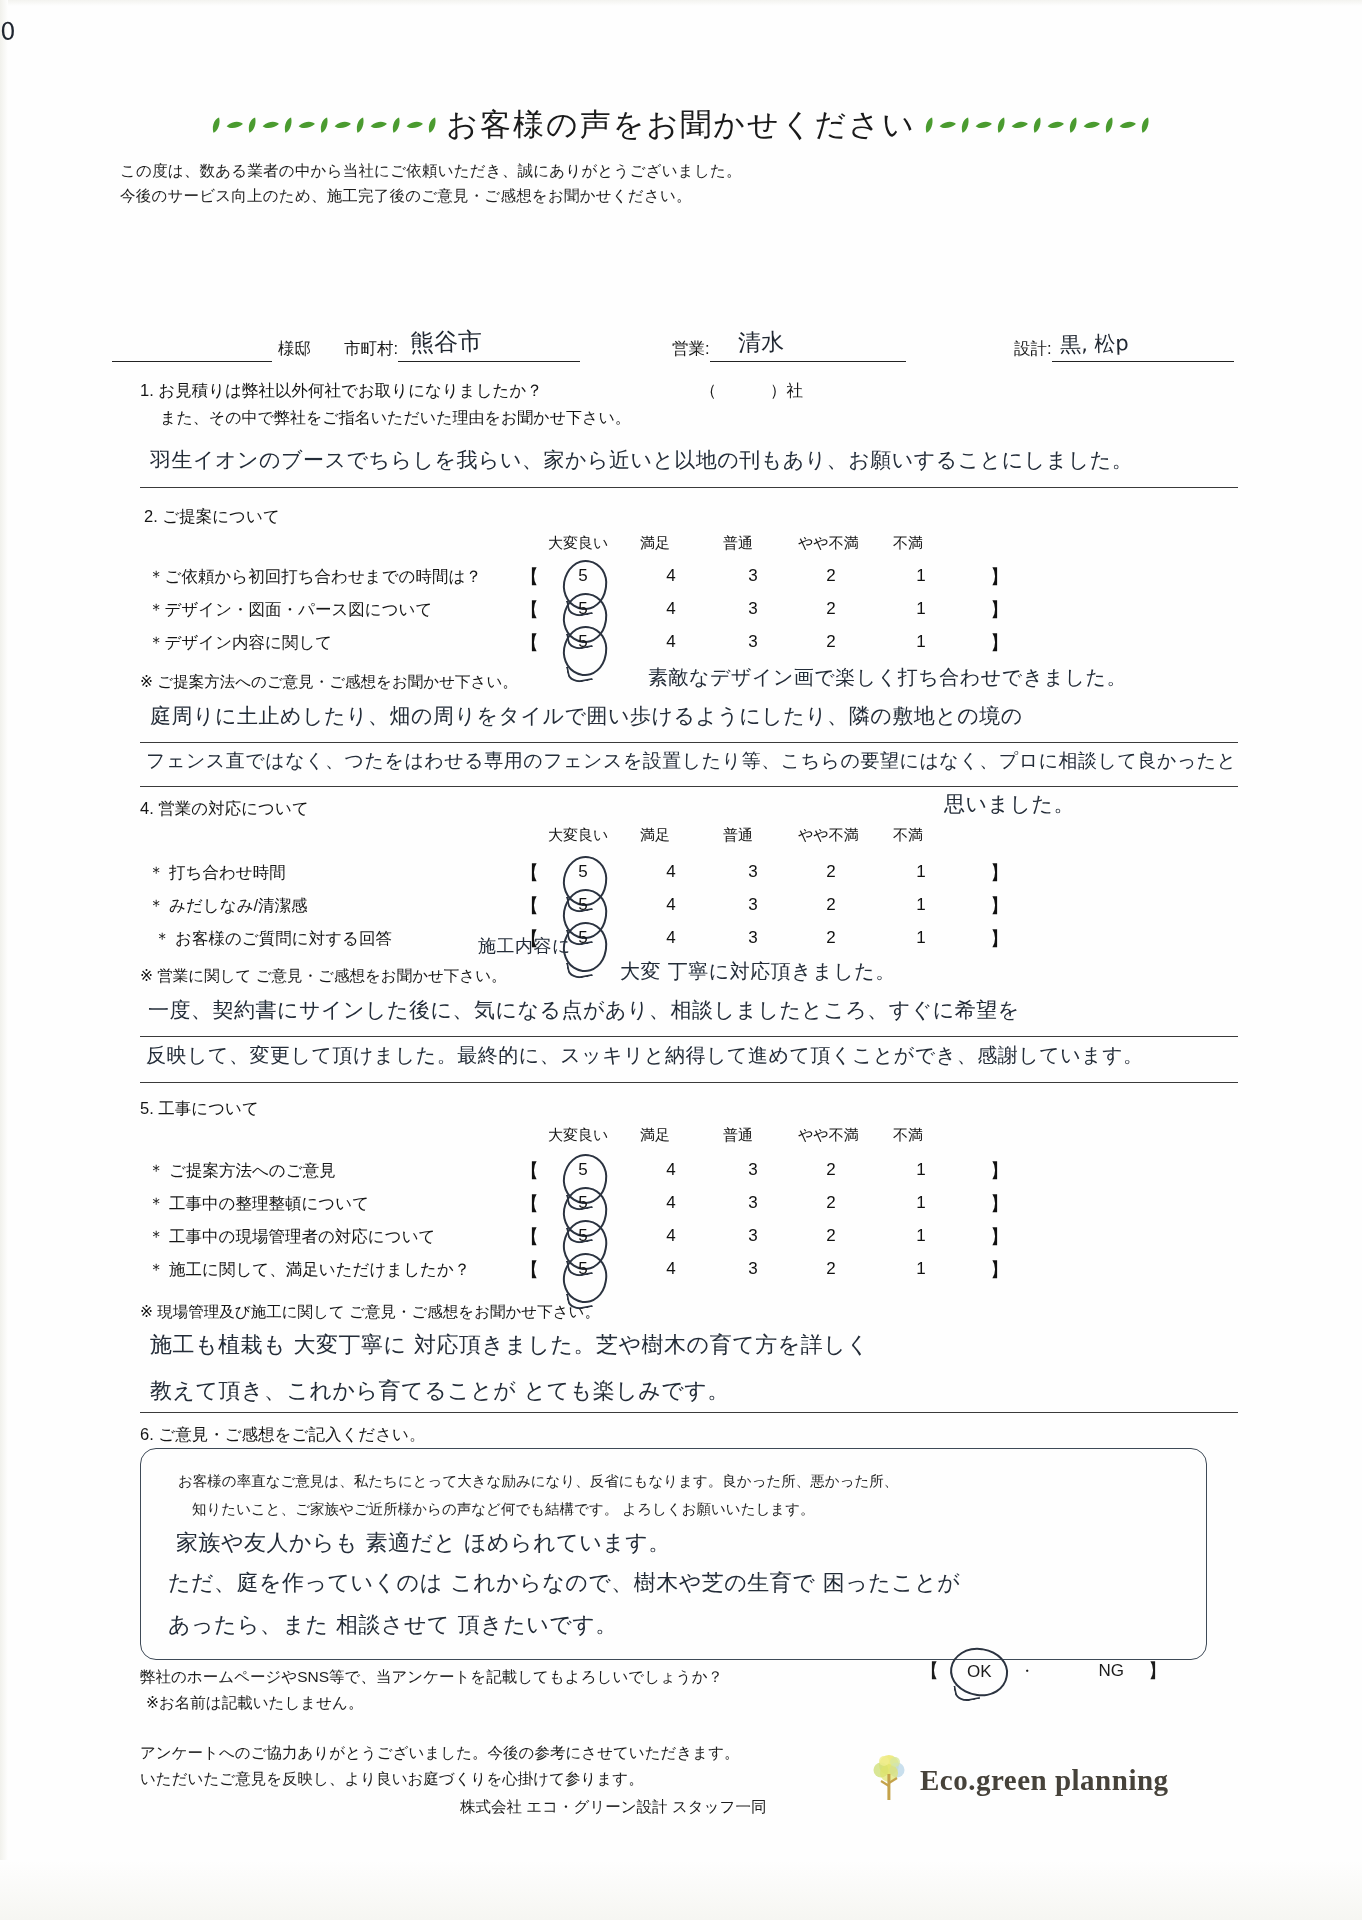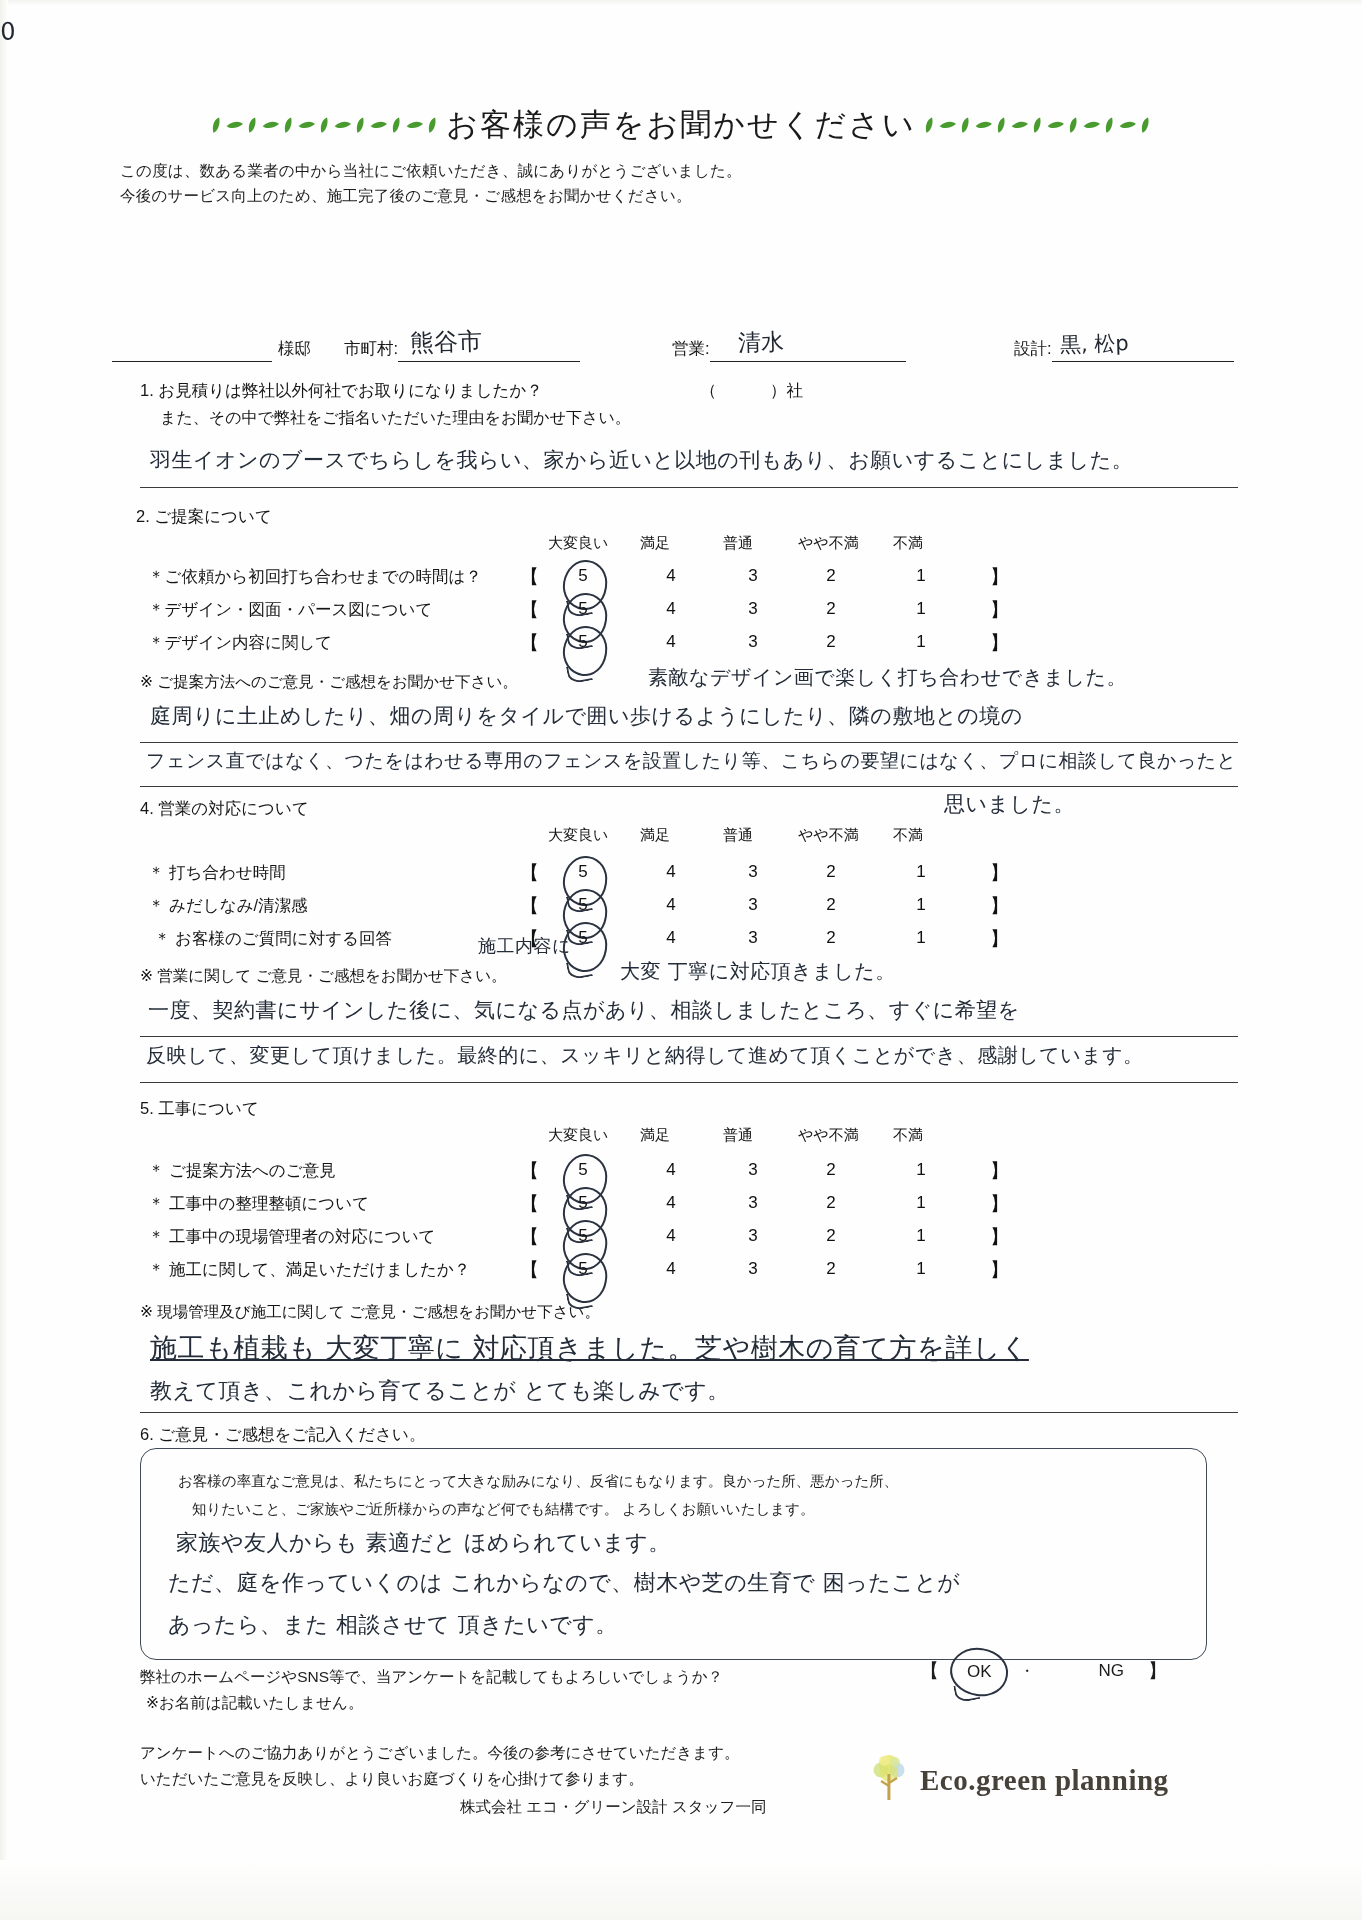--- a/index.html
+++ b/index.html
@@ -372,21 +372,21 @@
   </div>
 
   <div class="q-title" style="left:140px; top:380px;">1. お見積りは弊社以外何社でお取りになりましたか？</div>
   <div class="q-title" style="left:700px; top:380px;">（</div>
   <div class="hand" style="left:740px; top:372px; font-size:24px;">0</div>
   <div class="q-title" style="left:770px; top:380px;">）社</div>
   <div class="q-sub" style="left:160px; top:408px;">また、その中で弊社をご指名いただいた理由をお聞かせ下さい。</div>
   <div class="hw" style="left:150px; top:446px; font-size:21px;">羽生イオンのブースでちらしを我らい、家から近いと以地の刊もあり、お願いすることにしました。</div>
   <div class="hw-u" style="left:140px; top:487px; width:1098px;"></div>
 
-  <div class="q-title" style="left:136px; top:506px;text-align:center;">2. ご提案について</div>
+  <div class="q-title" style="left:144px; top:506px;text-align:center;">2. ご提案について</div>
   <div id="q2-block">
       <div class="scale-head" style="left: 548px; top: 534px;">大変良い</div>
       <div class="scale-head" style="left: 640px; top: 534px;">満足</div>
       <div class="scale-head" style="left: 723px; top: 534px;">普通</div>
       <div class="scale-head" style="left: 798px; top: 534px;">やや不満</div>
       <div class="scale-head" style="left: 893px; top: 534px;">不満</div>
       <div class="rate-item-label" style="left: 148px; top: 566px;">＊ご依頼から初回打ち合わせまでの時間は？</div>
       <div class="bracket" style="left: 520px; top: 564px;">【</div>
       <div class="bracket" style="left: 990px; top: 564px;">】</div>
       <div class="rate-num" style="left: 572px; top: 566px;">5</div>
@@ -506,21 +506,21 @@
       <div class="bracket" style="left: 990px; top: 1257px;">】</div>
       <div class="rate-num" style="left: 572px; top: 1259px;">5</div>
       <div class="circle-mark tail" style="left: 563px; top: 1253px;"></div>
       <div class="rate-num" style="left: 660px; top: 1259px;">4</div>
       <div class="rate-num" style="left: 742px; top: 1259px;">3</div>
       <div class="rate-num" style="left: 820px; top: 1259px;">2</div>
       <div class="rate-num" style="left: 910px; top: 1259px;">1</div>
     </div>
 
   <div class="note-line" style="left:140px; top:1302px;">※ 現場管理及び施工に関して ご意見・ご感想をお聞かせ下さい。</div>
-  <div class="hw" style="left:150px; top:1330px; font-size:27px;text-decoration:underline;">施工も植栽も 大変丁寧に 対応頂きました。芝や樹木の育て方を詳しく</div>
+  <div class="hw" style="left:150px; top:1330px; font-size:22px;">施工も植栽も 大変丁寧に 対応頂きました。芝や樹木の育て方を詳しく</div>
   <div class="hw" style="left:150px; top:1376px; font-size:22px;">教えて頂き、これから育てることが とても楽しみです。</div>
   <div class="hw-u" style="left:140px; top:1412px; width:1098px;"></div>
 
   <div class="q-title" style="left:140px; top:1424px;">6. ご意見・ご感想をご記入ください。</div>
   <div class="comment-box"></div>
   <div class="box-guide" style="left:178px; top:1468px;">お客様の率直なご意見は、私たちにとって大きな励みになり、反省にもなります。良かった所、悪かった所、</div>
   <div class="box-guide" style="left:192px; top:1496px;">知りたいこと、ご家族やご近所様からの声など何でも結構です。 よろしくお願いいたします。</div>
   <div class="hw" style="left:176px; top:1528px; font-size:22px;">家族や友人からも 素適だと ほめられています。</div>
   <div class="hw" style="left:168px; top:1568px; font-size:22px;">ただ、庭を作っていくのは これからなので、樹木や芝の生育で 困ったことが</div>
   <div class="hw" style="left:168px; top:1610px; font-size:22px;">あったら、また 相談させて 頂きたいです。</div>

